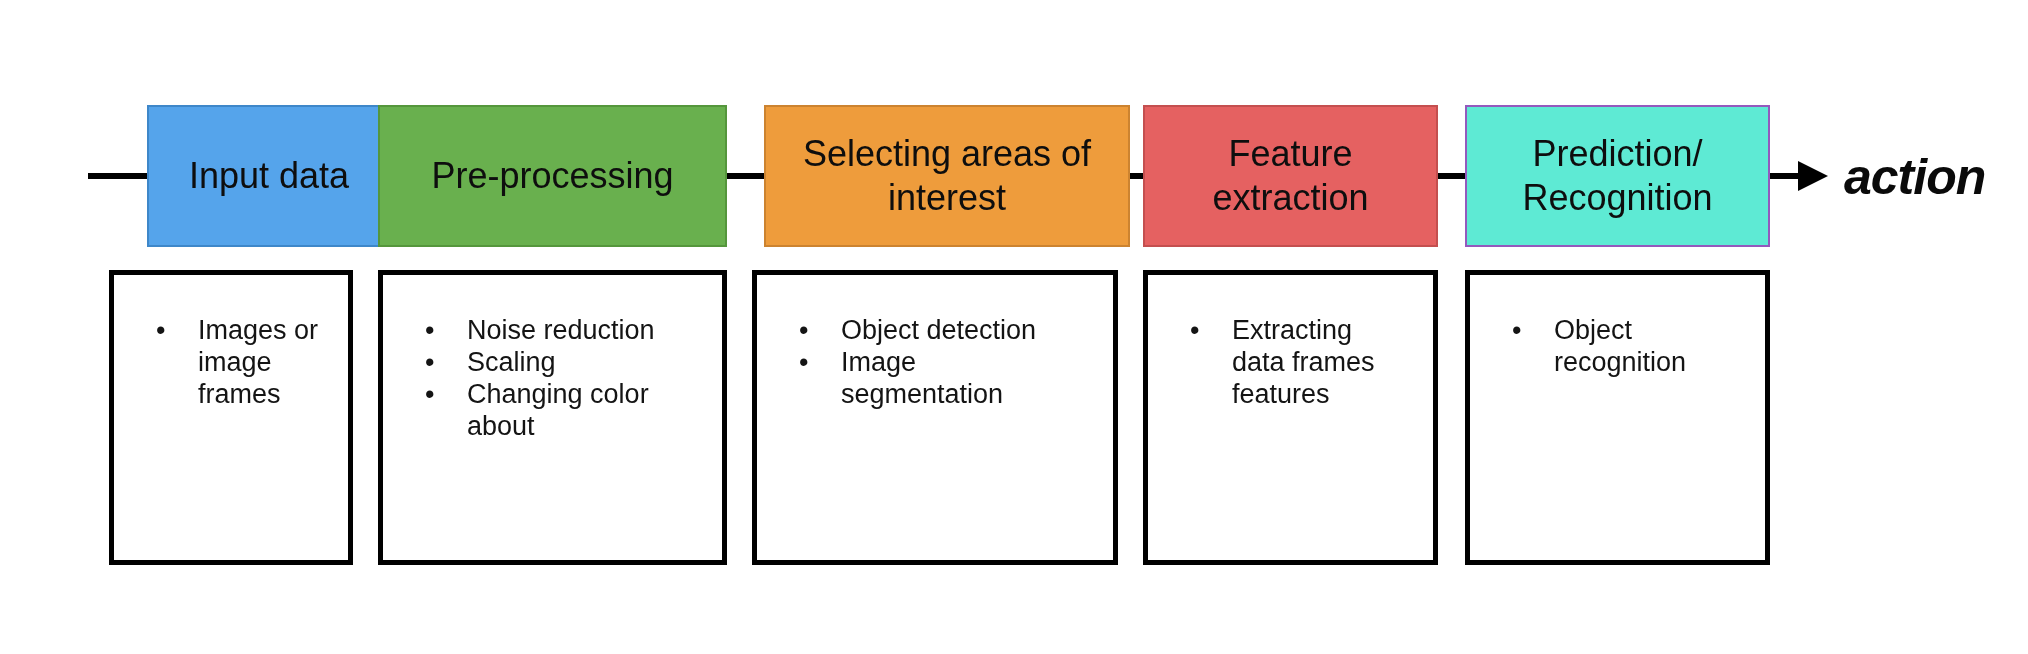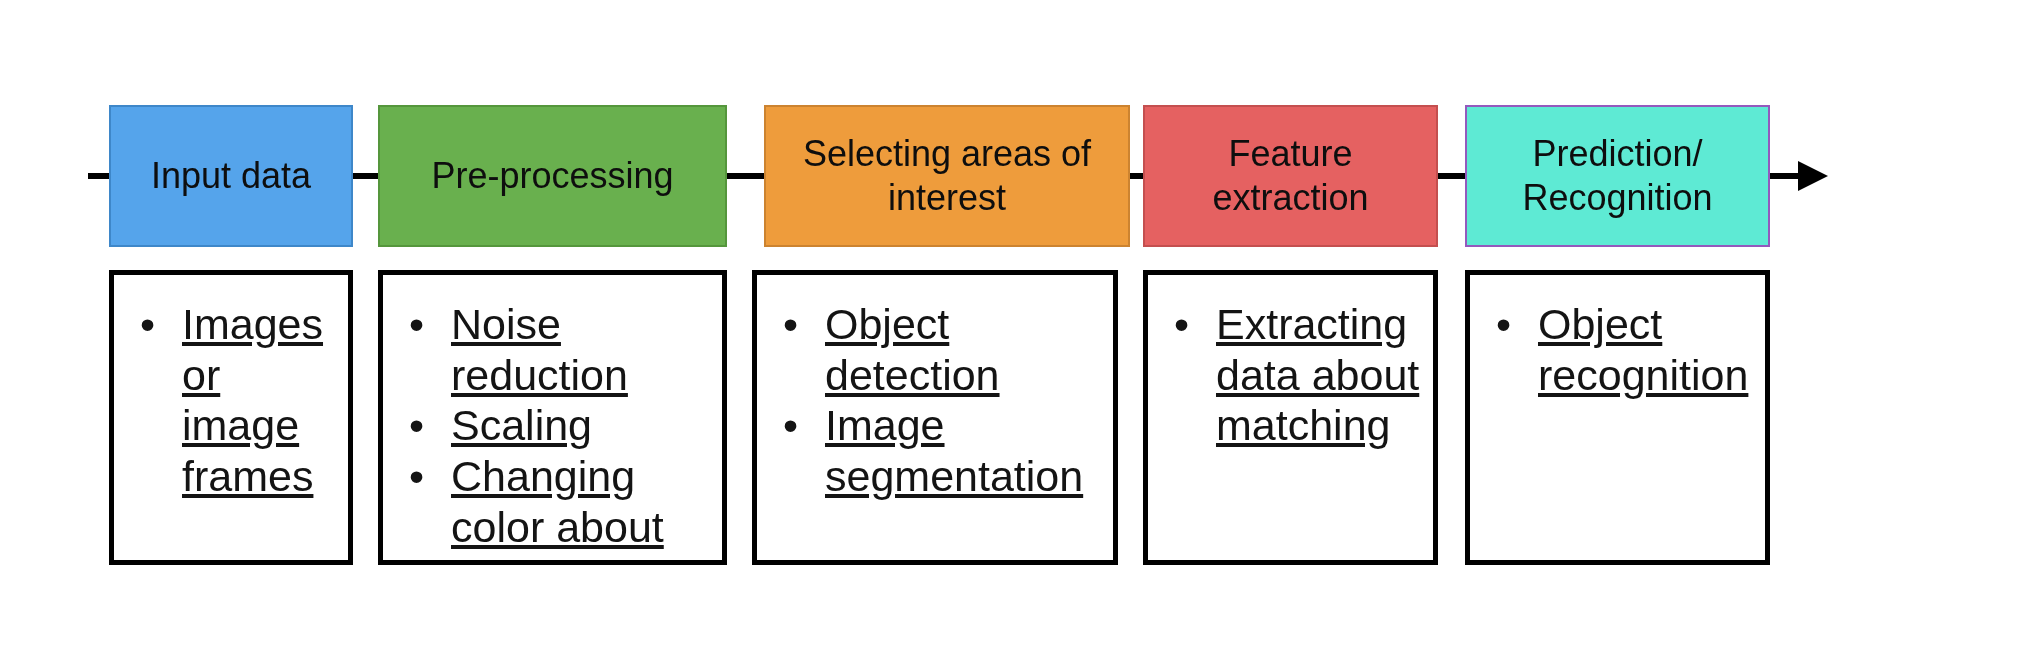--- a/index.html
+++ b/index.html
@@ -63,25 +63,24 @@
     position: absolute;
     top: 270px; height: 295px;
     box-sizing: border-box;
     background: #ffffff;
     border: 5px solid #000000;
     padding: 24px 12px 0 26px;
     z-index: 1;
   }
   .detail-box ul {
     list-style: none;
-    margin: 0; padding: 0;
-    font-size: 43px;
+    margin: 16px; padding: 0;
+    font-size: 27px;
     line-height: 1.18;
     color: #141414;
-    text-decoration: underline;
   }
   .detail-box li {
     position: relative;
     padding-left: 42px;
     margin: 0;
   }
   .detail-box li::before {
     content: "\2022";
     position: absolute;
     left: 0; top: 0;
@@ -94,22 +93,23 @@
   .c3 { left: 1143px; width: 295px; }
   .c4 { left: 1465px; width: 305px; }
 </style>
 </head>
 <body>
 
 <div class="canvas">
 
   <div class="flow-line"></div>
   <div class="arrow-head"></div>
+  <div class="action-label">action</div>
 
-  <div class="stage-header c0" style="background-color: rgb(85, 164, 235); border-color: rgb(62, 135, 201);">Input data</div>
+  <div class="stage-header c0" style="background-color: rgb(85, 164, 235); border-color: rgb(62, 135, 201); margin-left: 38px;">Input data</div>
   <div class="stage-header c1" style="background-color: rgb(105, 176, 78); border-color: rgb(85, 150, 60);">Pre-processing</div>
   <div class="stage-header c2" style="background-color: rgb(238, 156, 60); border-color: rgb(204, 131, 48); margin-left: 12px;">Selecting areas of
 interest</div>
   <div class="stage-header c3" style="background-color: rgb(229, 97, 97); border-color: rgb(196, 79, 79);">Feature
 extraction</div>
   <div class="stage-header c4" style="background-color: #5eead4; border-color: rgb(148, 89, 189);">Prediction/
 Recognition</div>
 
   <div class="detail-box c0">
     <ul>
@@ -127,21 +127,21 @@
 
   <div class="detail-box c2">
     <ul>
       <li>Object detection</li>
       <li>Image segmentation</li>
     </ul>
   </div>
 
   <div class="detail-box c3">
     <ul>
-      <li>Extracting data about matching</li>
+      <li>Extracting data frames features</li>
     </ul>
   </div>
 
   <div class="detail-box c4">
     <ul>
       <li>Object recognition</li>
     </ul>
   </div>
 
 </div>

